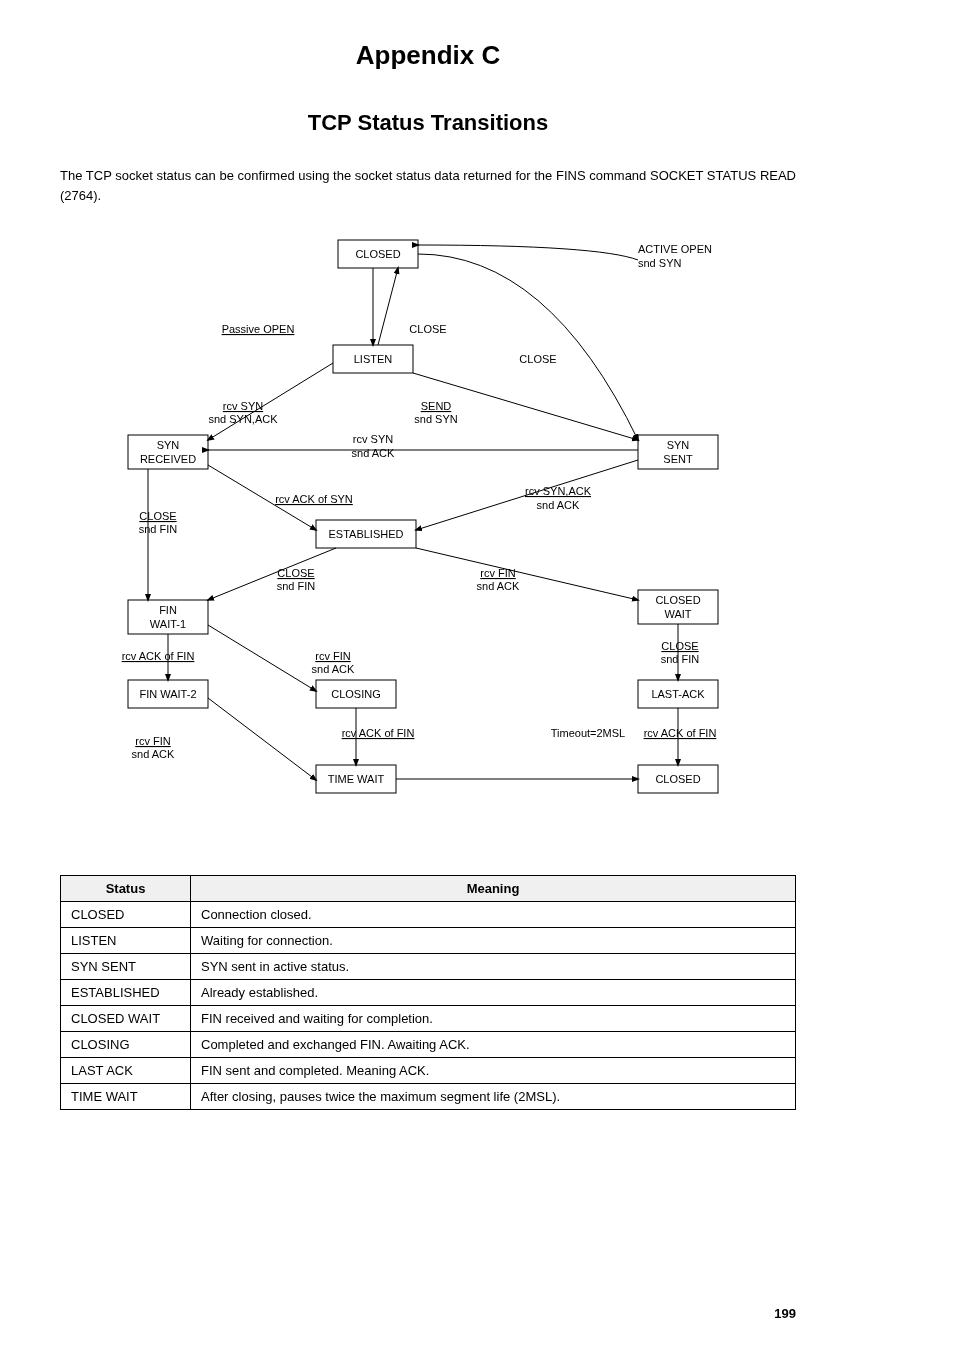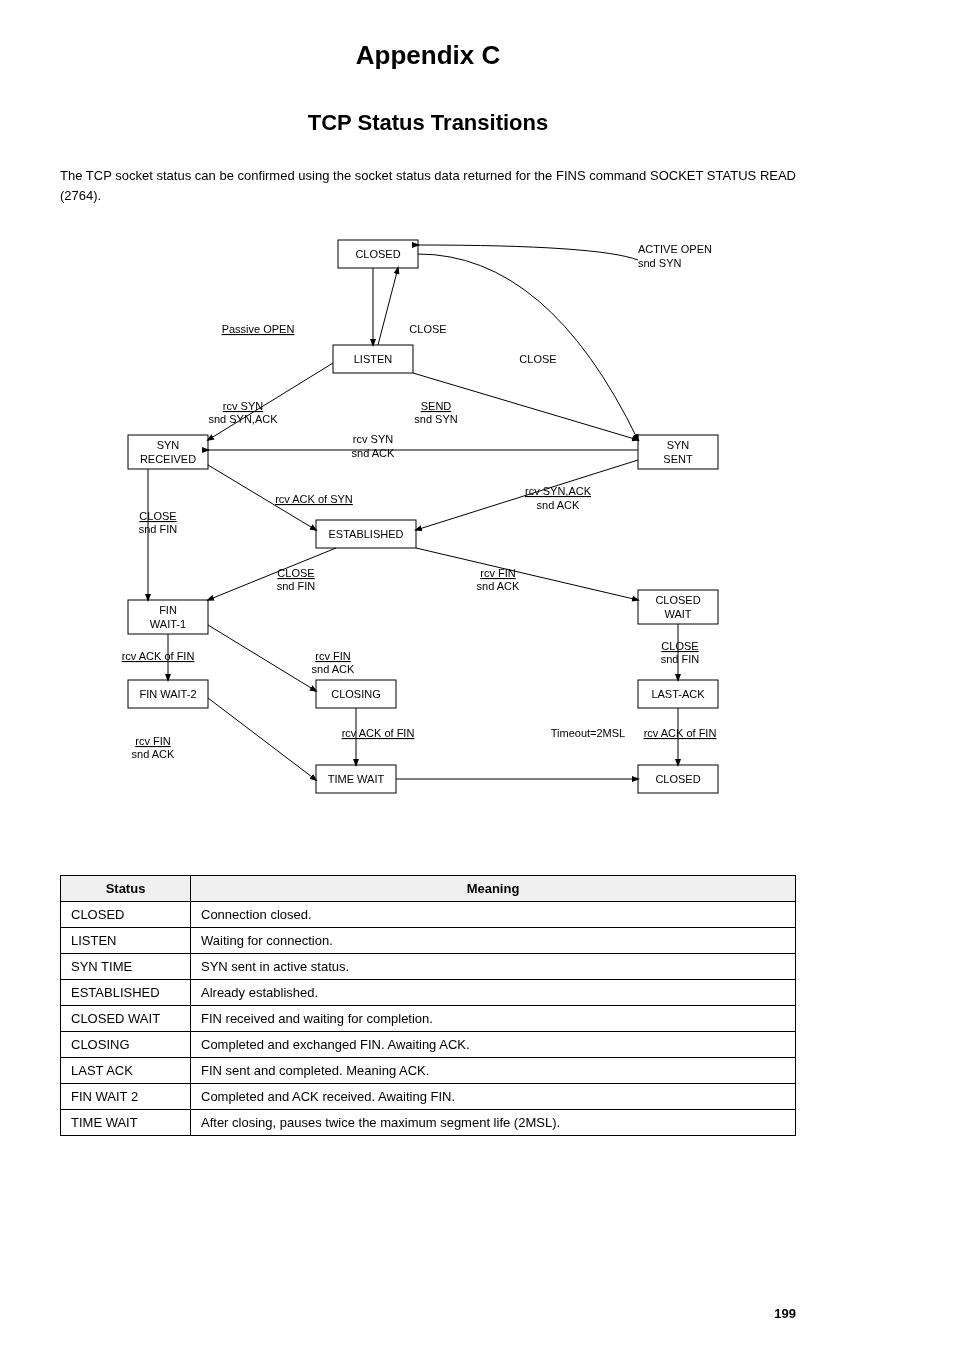--- a/index.html
+++ b/index.html
@@ -241,44 +241,40 @@
     <tbody id="table-body">
     <tr>
           <td>CLOSED</td>
           <td>Connection closed.</td>
         </tr>
         <tr>
           <td>LISTEN</td>
           <td>Waiting for connection.</td>
         </tr>
         <tr>
-          <td>SYN TIME</td>
+          <td>SYN SENT</td>
           <td>SYN sent in active status.</td>
         </tr>
         <tr>
           <td>ESTABLISHED</td>
           <td>Already established.</td>
         </tr>
         <tr>
           <td>CLOSED WAIT</td>
           <td>FIN received and waiting for completion.</td>
         </tr>
         <tr>
           <td>CLOSING</td>
           <td>Completed and exchanged FIN. Awaiting ACK.</td>
         </tr>
         <tr>
           <td>LAST ACK</td>
           <td>FIN sent and completed. Meaning ACK.</td>
         </tr>
         <tr>
-          <td>FIN WAIT 2</td>
-          <td>Completed and ACK received. Awaiting FIN.</td>
-        </tr>
-        <tr>
           <td>TIME WAIT</td>
           <td>After closing, pauses twice the maximum segment life (2MSL).</td>
         </tr>
       </tbody>
   </table>
 
   <div class="page-number">199</div>
 </div>
 
 </body></html>

